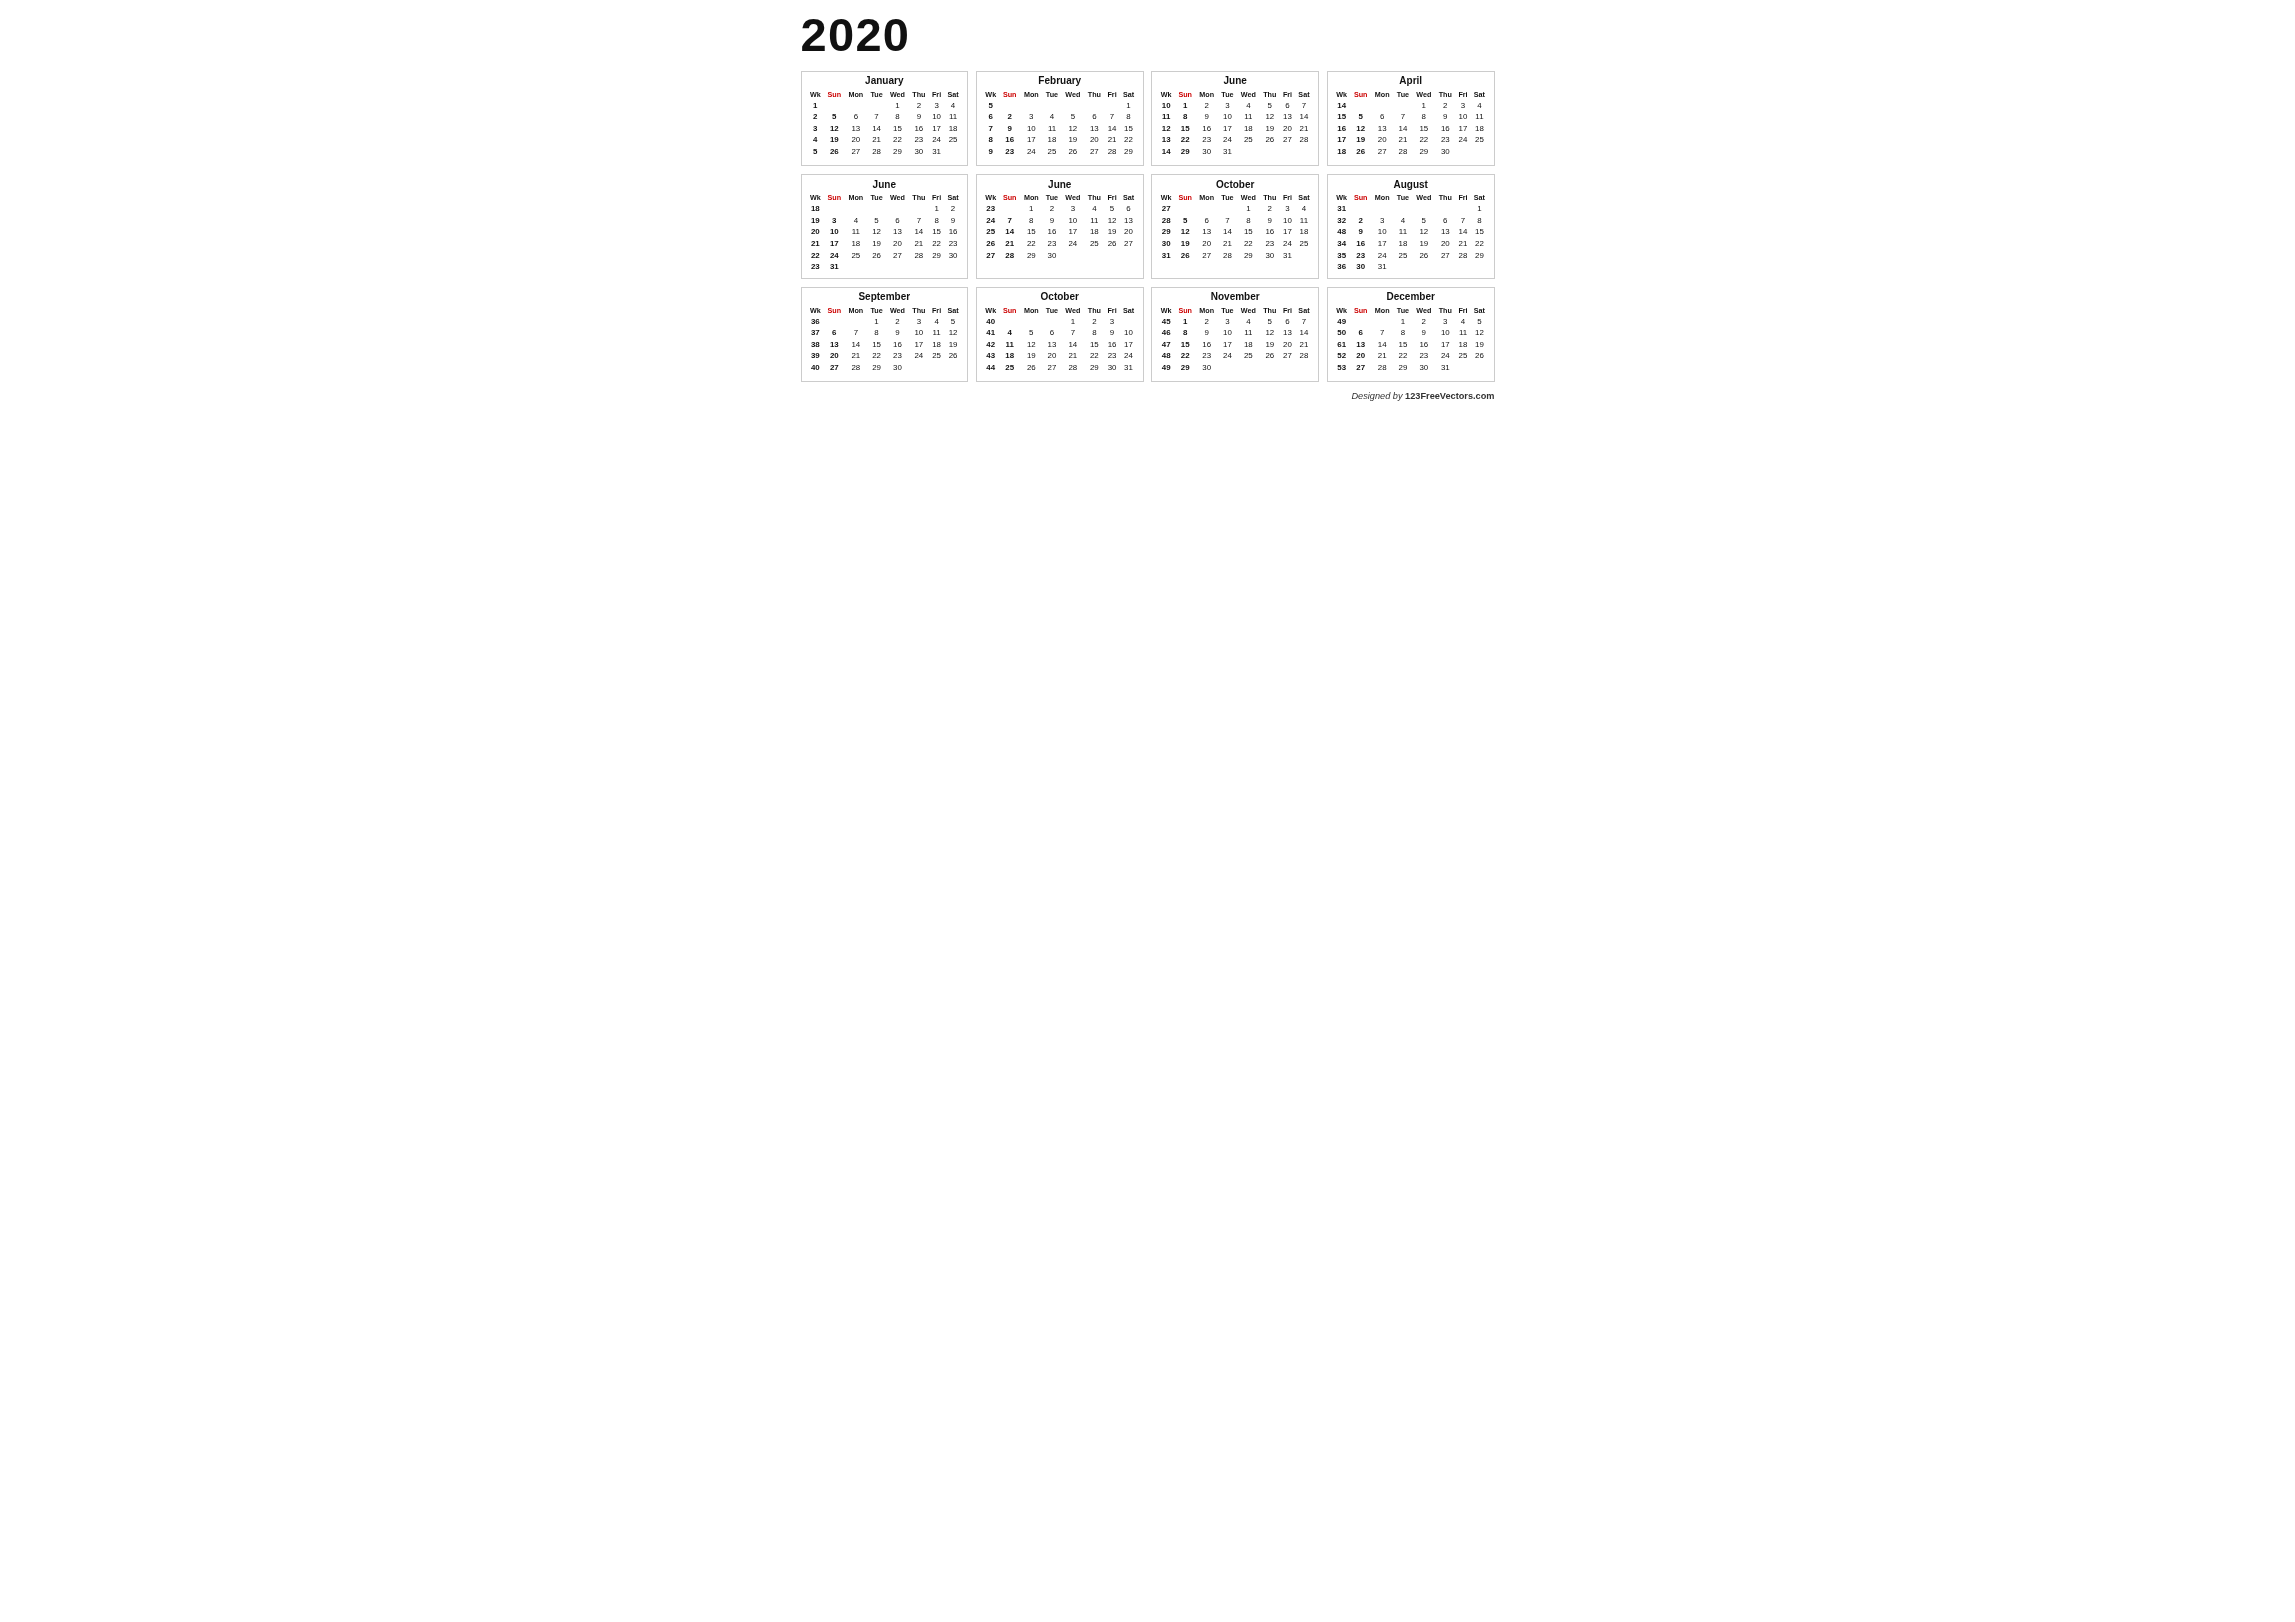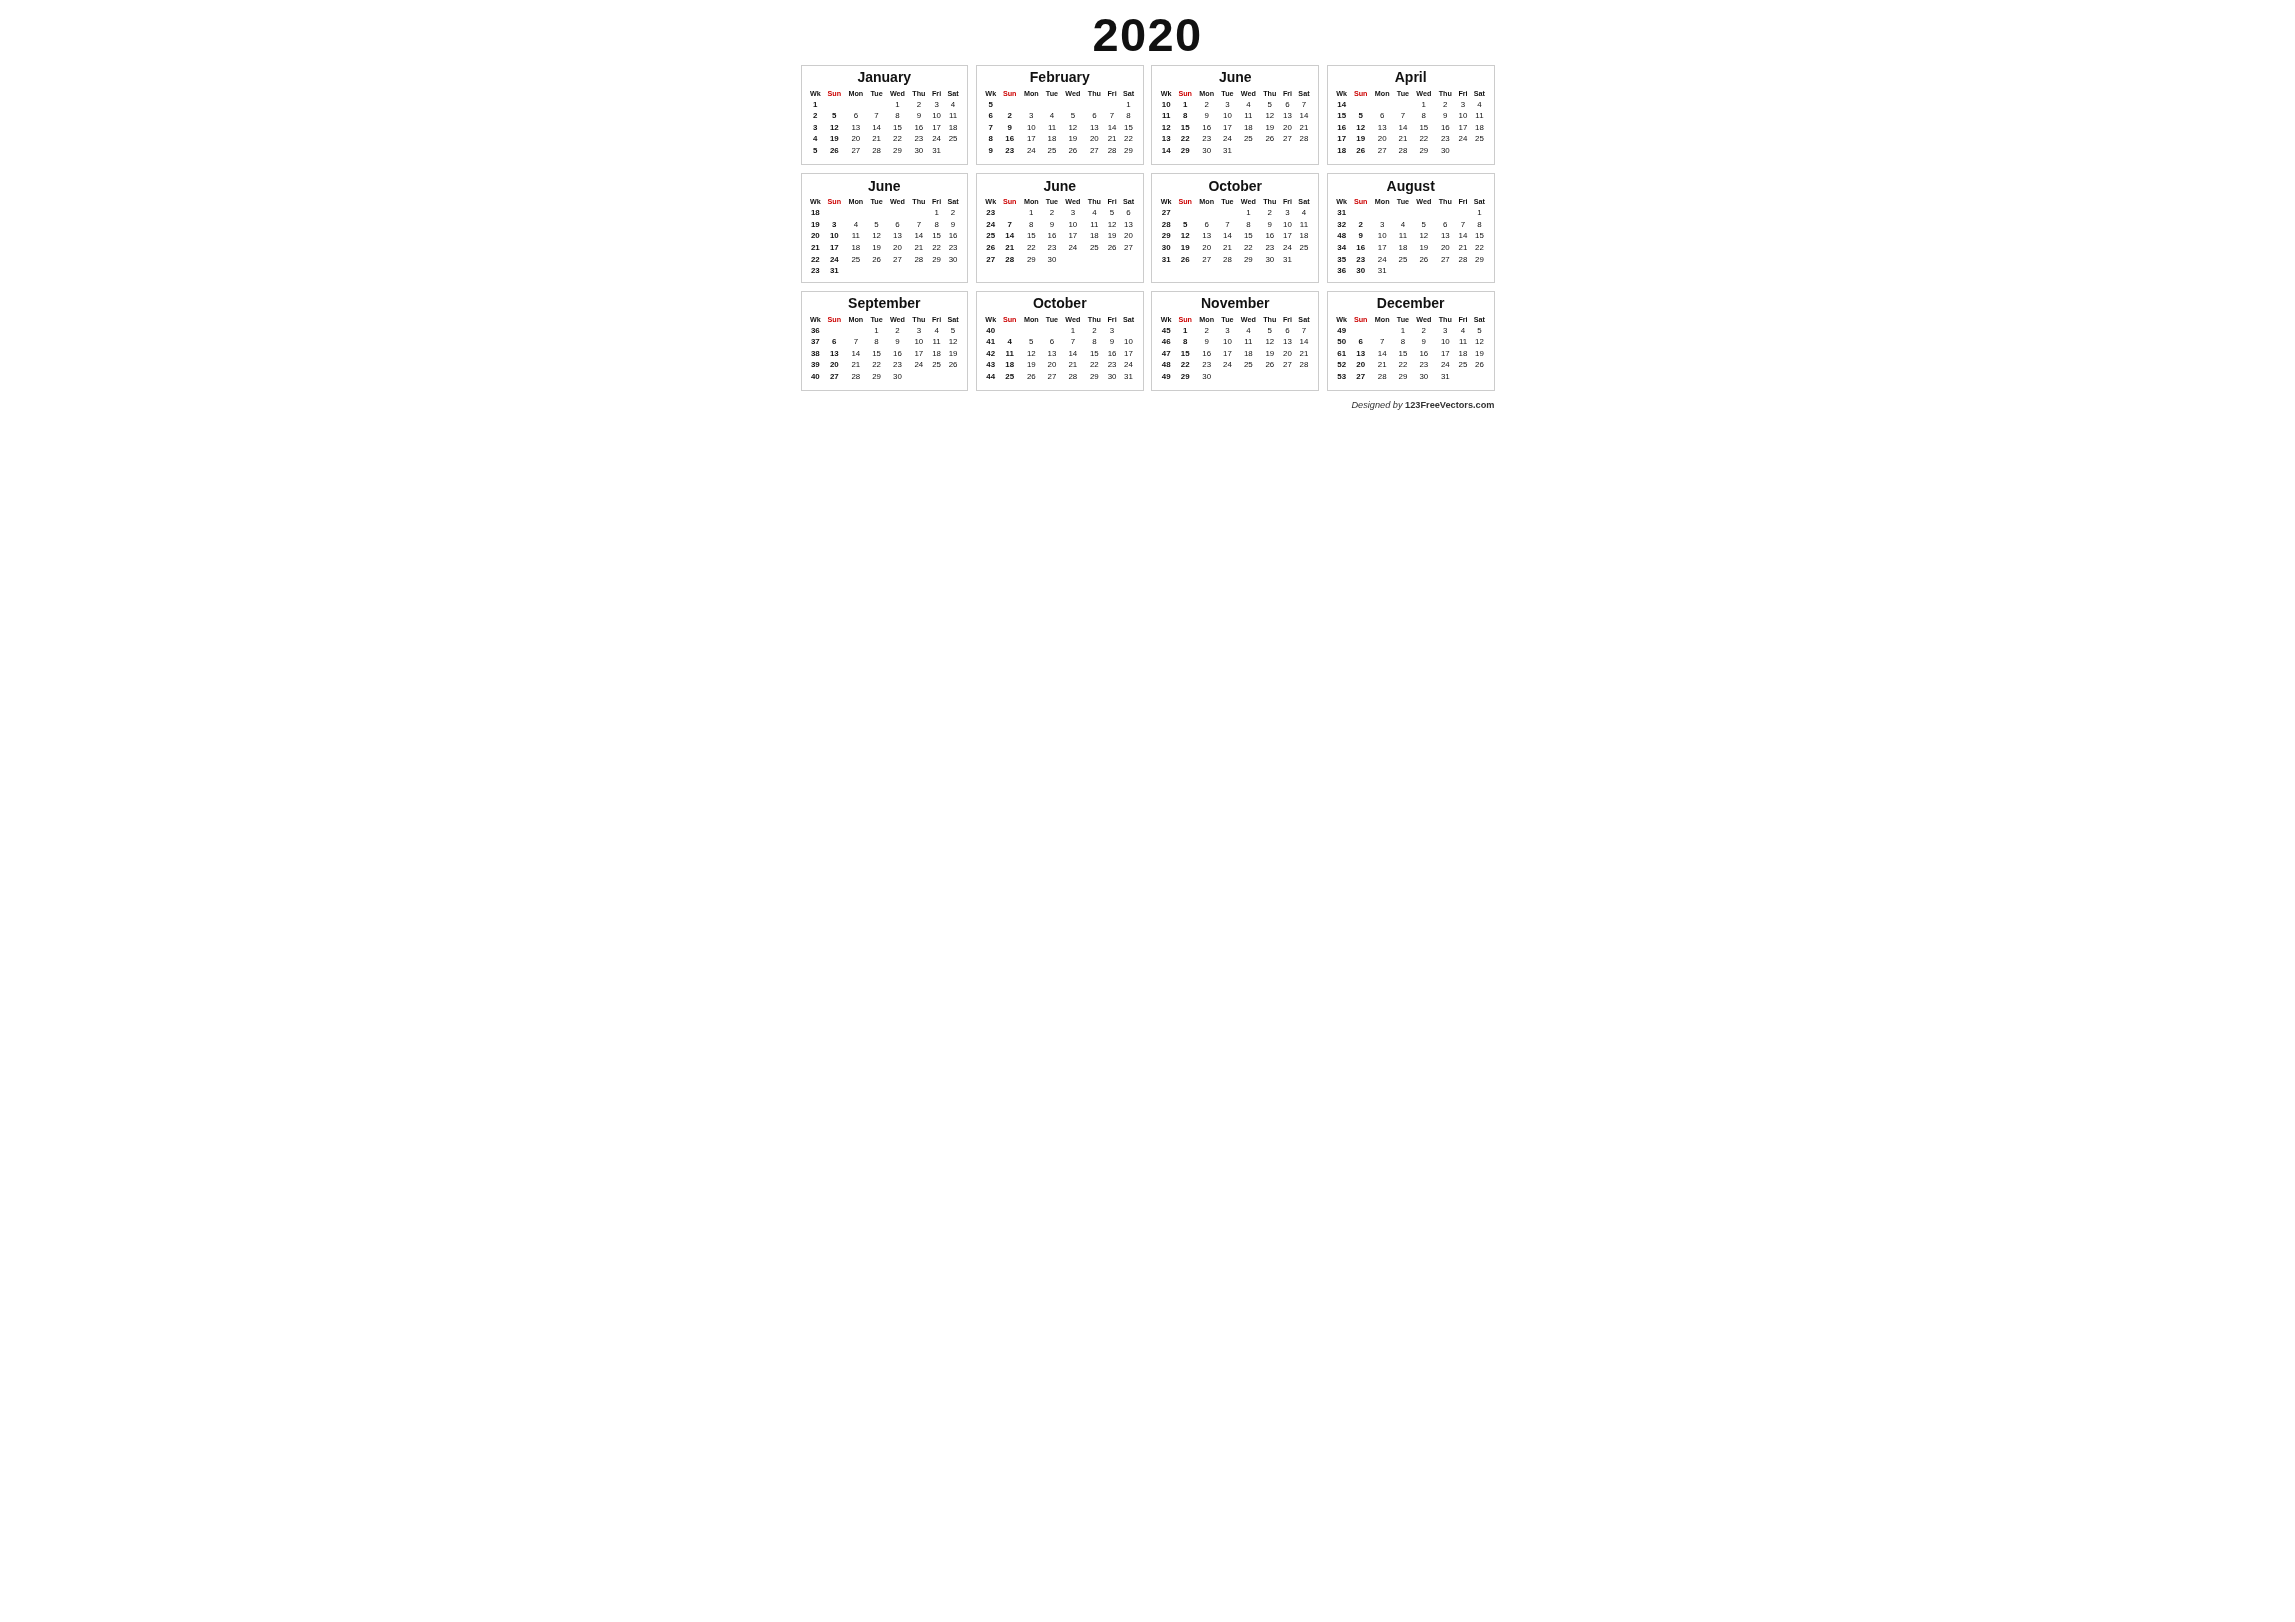--- a/index.html
+++ b/index.html
@@ -4,39 +4,38 @@
   <style>
     * { box-sizing: border-box; margin: 0; padding: 0; }
     body {
       background: #fff;
       font-family: Arial, sans-serif;
       width: 720px;
       margin: 0 auto;
       padding: 6.5px 13px 13px;
     }
     .year-title {
-      text-align: center;
       font-size: 47px;
       font-weight: 900;
       color: #111;
-      margin-bottom: 3px;
+      margin-bottom: 9px;
       letter-spacing: 1.3px;
     }
     .calendar-grid {
       display: grid;
       grid-template-columns: repeat(4, 1fr);
       gap: 7.9px;
     }
     .month-block {
       border: 0.7px solid #ccc;
       padding: 3.9px 5.2px 5.2px;
     }
     .month-name {
       text-align: center;
-      font-size: 14px;
+      font-size: 10px;
       font-weight: 700;
       color: #111;
       margin-bottom: 2.6px;
     }
     .cal-table {
       width: 100%;
       border-collapse: collapse;
       font-size: 7.9px;
     }
     .cal-table th {

